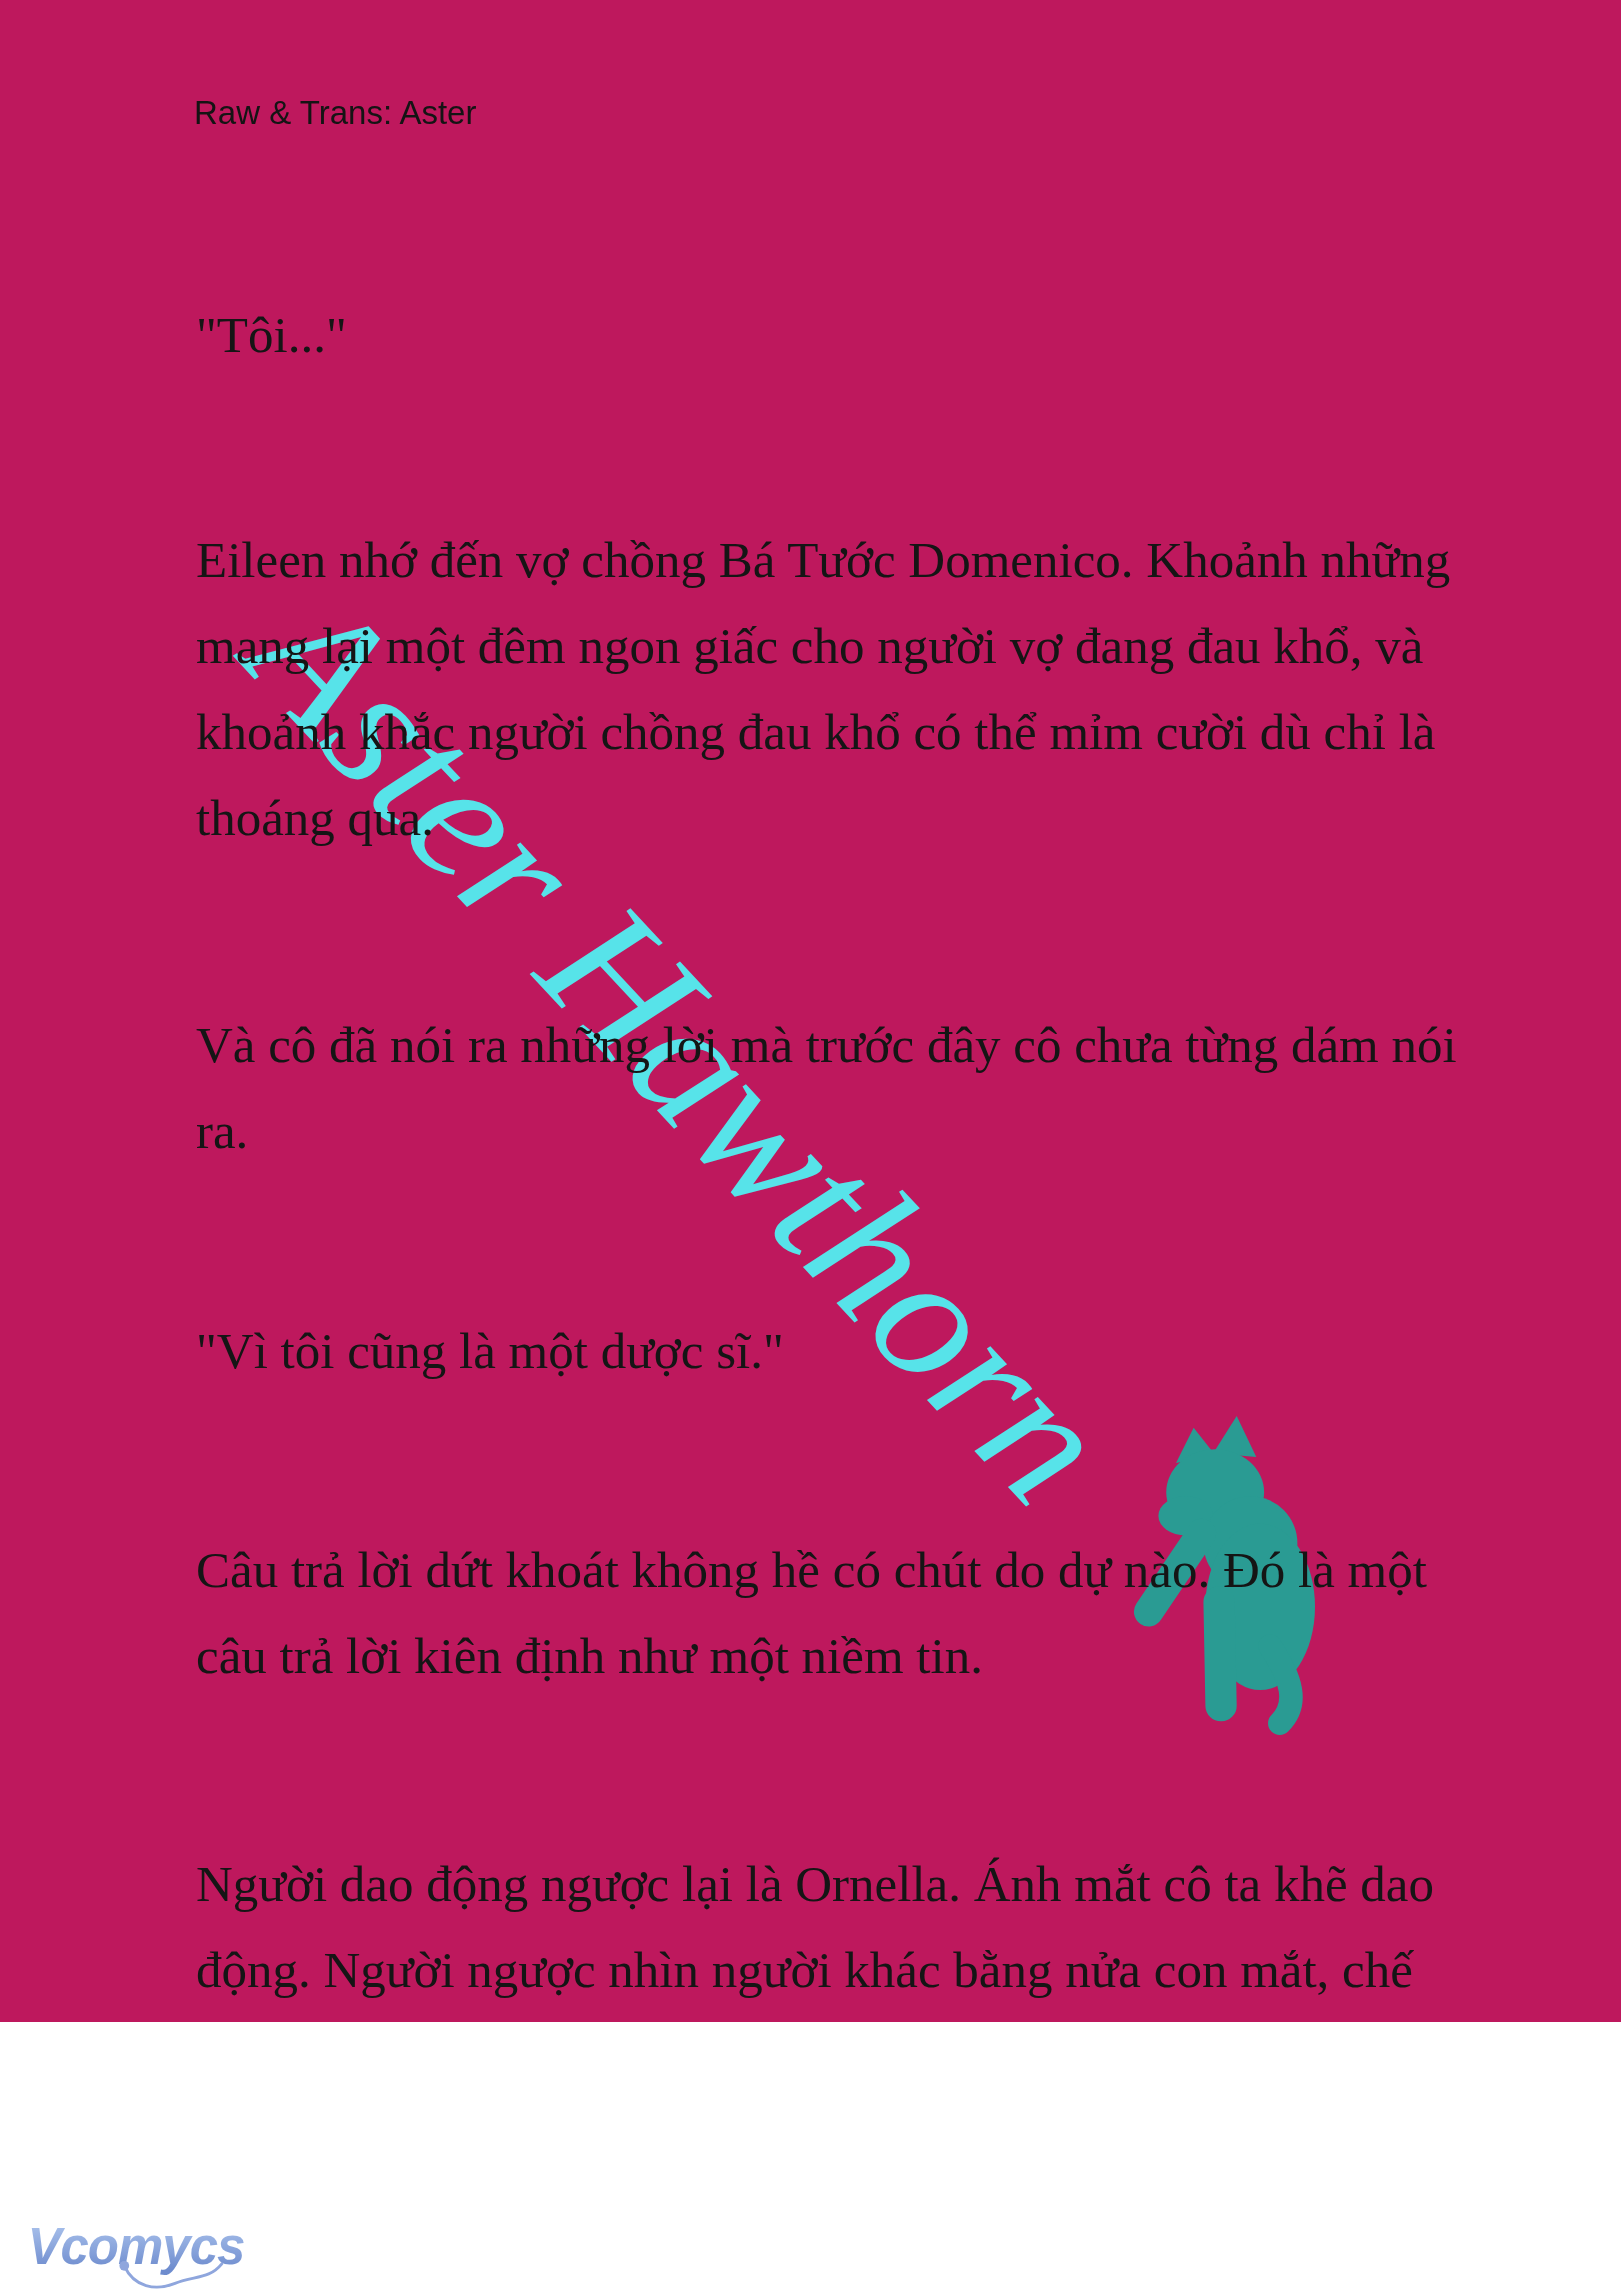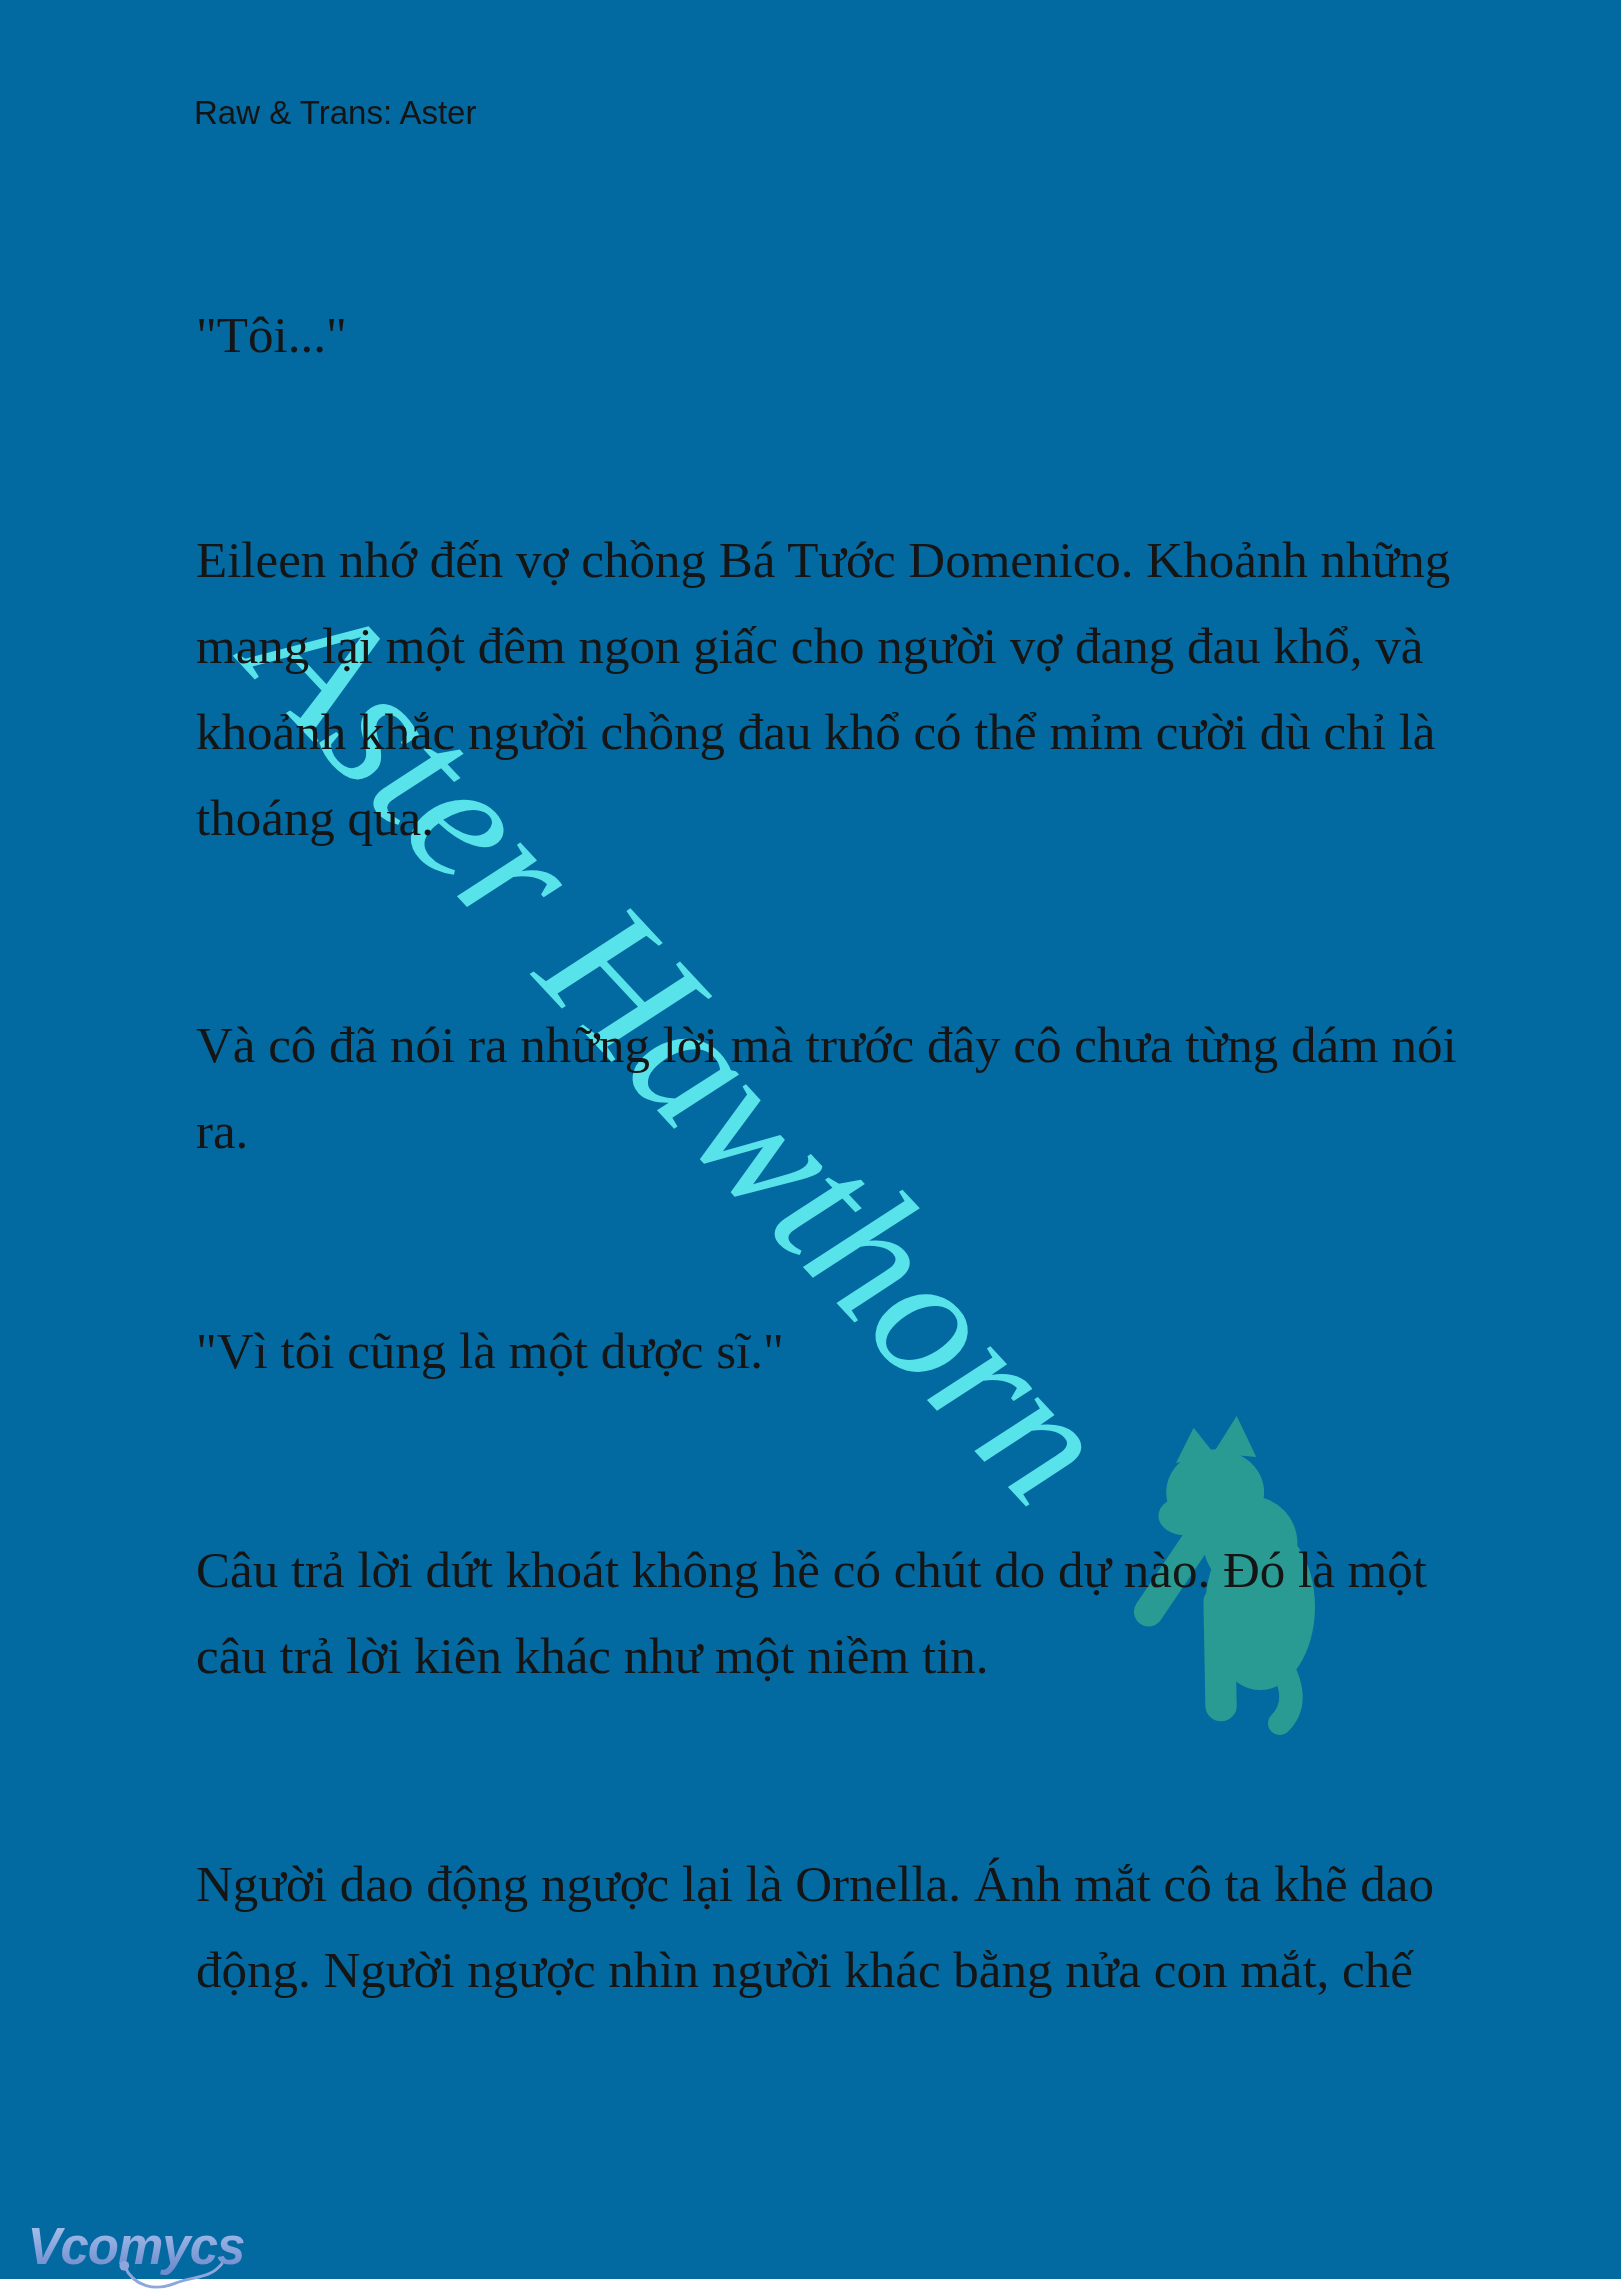--- a/index.html
+++ b/index.html
@@ -4,22 +4,22 @@
 <style>
   html, body { margin: 0; padding: 0; }
   body {
     width: 1621px; height: 2293px;
     background: #ffffff;
     font-family: "Liberation Serif", "DejaVu Serif", serif;
     overflow: hidden;
   }
   .page {
     position: relative;
-    width: 1621px; height: 2279px;
-    background: #0369a1;
+    width: 1621px; height: 2022px;
+    background: #be185d;
     text-decoration: underline;
   }
 
   
   .credit {
     position: absolute;
     left: 194px; top: 94px;
     font-family: "Liberation Sans", "DejaVu Sans", sans-serif;
     font-size: 33px;
     color: #141414;
@@ -130,21 +130,21 @@
     <div class="line">Và cô đã nói ra những lời mà trước đây cô chưa từng dám nói</div>
     <div class="line">ra.</div>
   </div>
 
   <div class="para p-3">
     <div class="line">"Vì tôi cũng là một dược sĩ."</div>
   </div>
 
   <div class="para p-4">
     <div class="line">Câu trả lời dứt khoát không hề có chút do dự nào. Đó là một</div>
-    <div class="line">câu trả lời kiên khác như một niềm tin.</div>
+    <div class="line">câu trả lời kiên định như một niềm tin.</div>
   </div>
 
   <div class="para p-5">
     <div class="line">Người dao động ngược lại là Ornella. Ánh mắt cô ta khẽ dao</div>
     <div class="line">động. Người ngược nhìn người khác bằng nửa con mắt, chế</div>
   </div>
 
   <div class="logo" style="--c1: #aac2ec; --c2: #6e8cce;">Vcomycs</div>
 
   <svg class="logo-flourish" viewBox="0 0 120 40" xmlns="http://www.w3.org/2000/svg">

